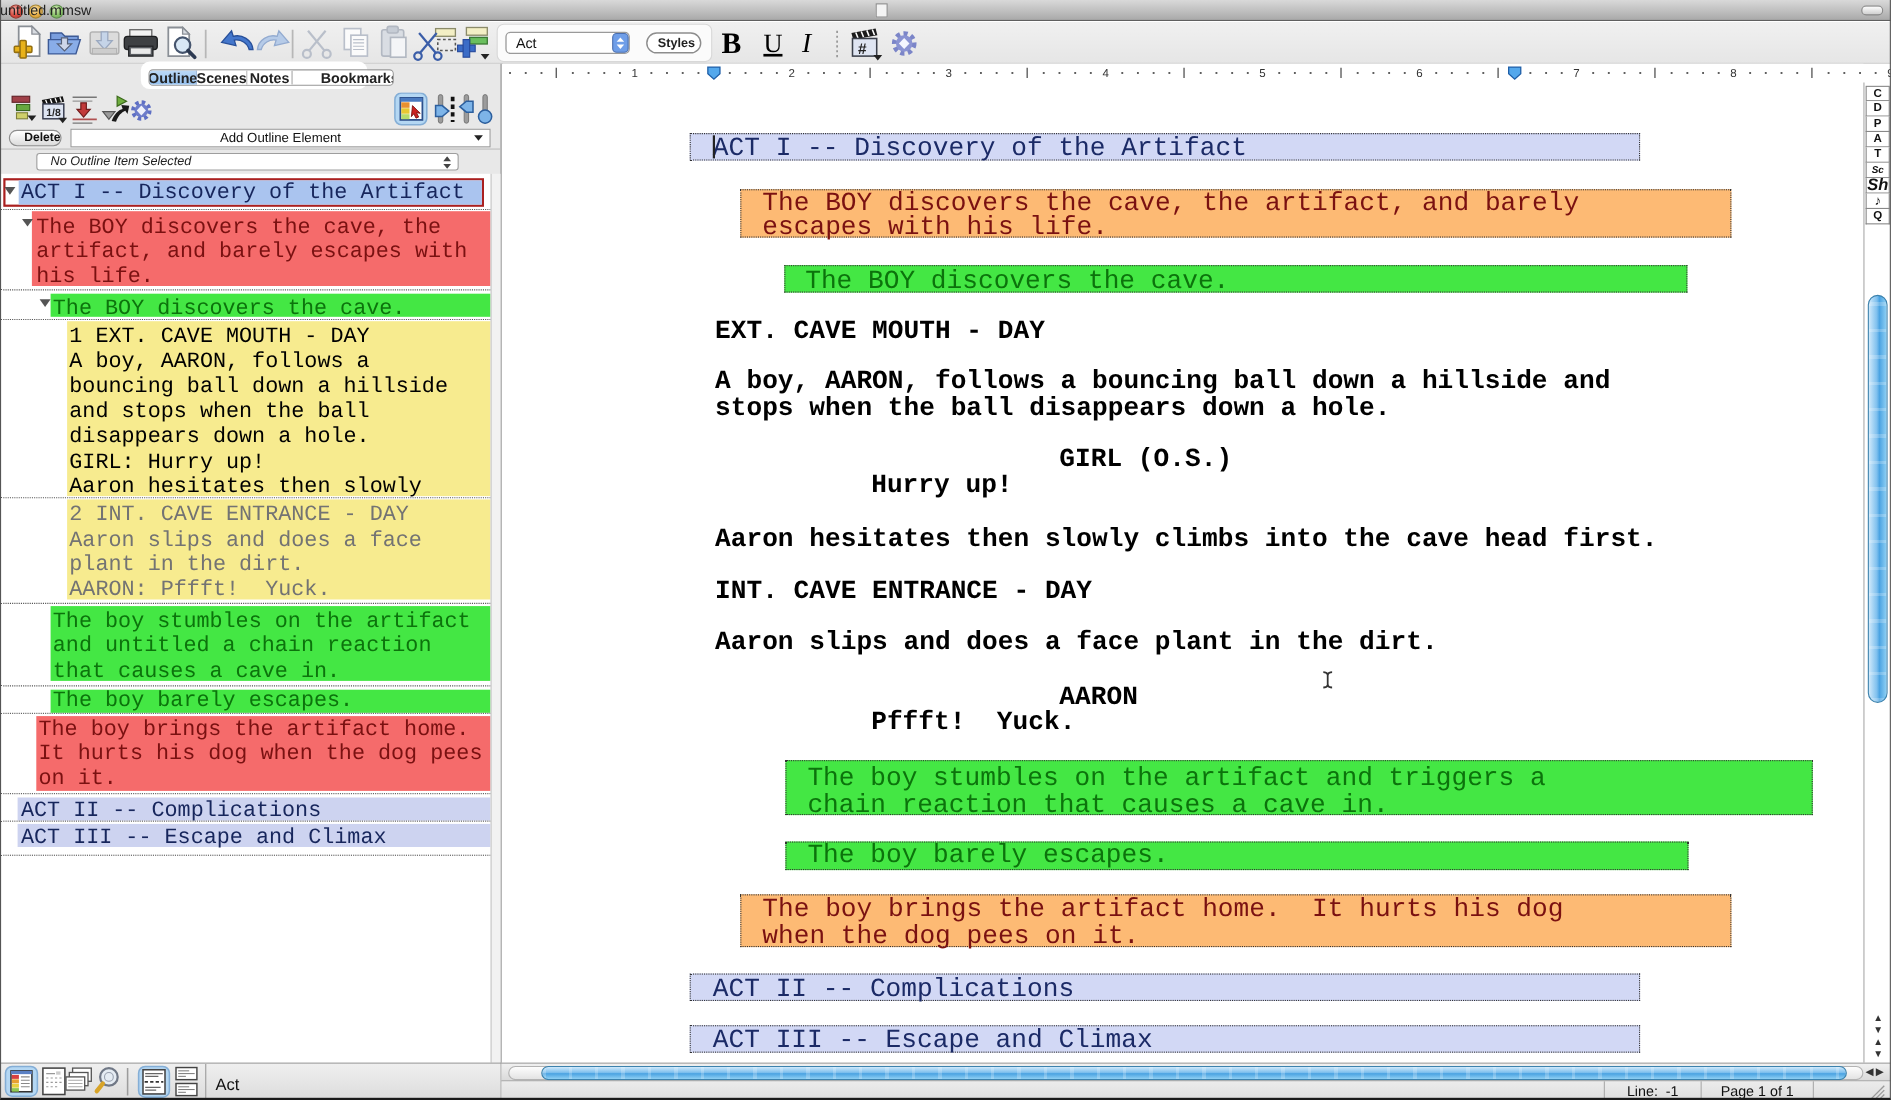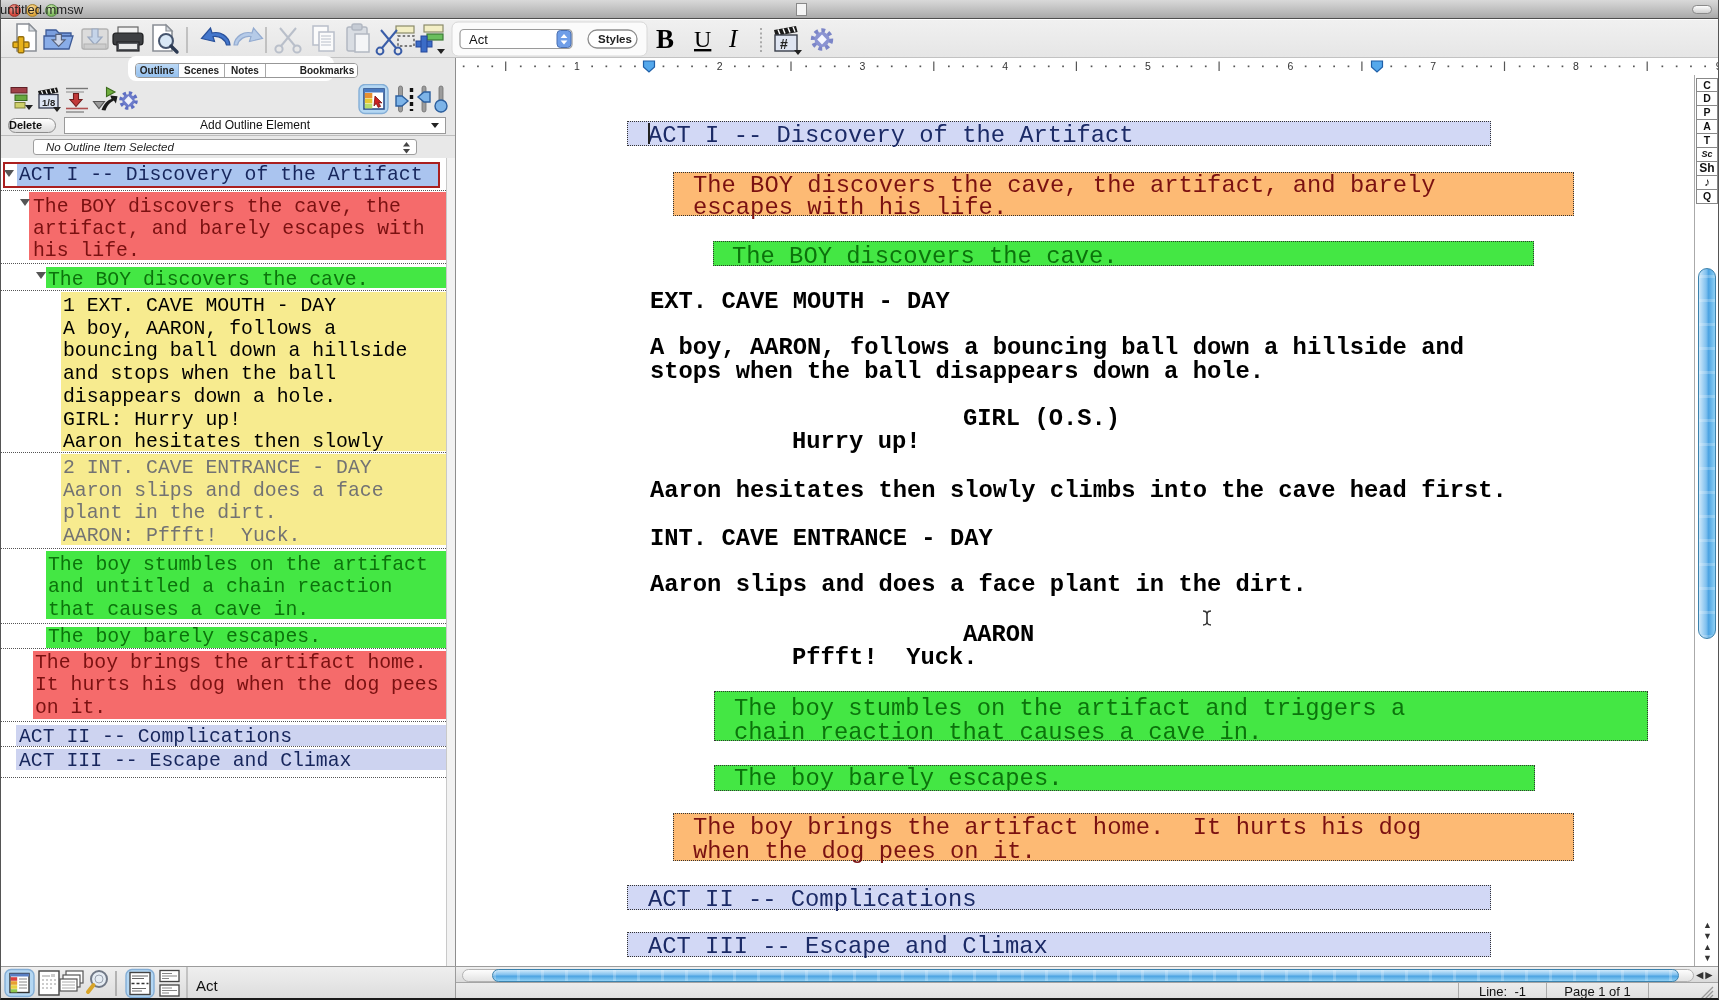--- a/index.html
+++ b/index.html
@@ -19,27 +19,27 @@
 #titleicon { left:796px; top:3px; width:11px; height:13px; background:#f4f4f4; border:1px solid #888; }
 #tpill { left:1692px; top:5px; width:20px; height:9px; border-radius:5px; background:linear-gradient(#fdfdfd,#cfcfcf); border:1px solid #8a8a8a; }
 
 
 #toolbar { left:0; top:20px; width:1719px; height:38px; background:linear-gradient(#f0f0f0,#e6e6e6); border-bottom:1px solid #c2c2c2; }
 
 
 #panel { left:0; top:58px; width:456px; height:908px; background:#e8e8e8; border-right:1px solid #8e8e8e; }
 #tabbox { left:128px; top:-2px; width:206px; height:25px; background:#fff; border-radius:8px; }
 #tabrow { position:absolute; left:7px; top:7px; height:15px; display:flex; border:1px solid #979797; border-radius:4px; overflow:hidden; }
-.tab { font-size:10px; font-weight:bold; color:#222; display:flex; align-items:center; justify-content:center; border-right:1px solid #a8a8a8; background:#fff; }
+.tab { font-size:13px; font-weight:bold; color:#222; display:flex; align-items:center; justify-content:center; border-right:1px solid #a8a8a8; background:#fff; }
 #tab1 { width:43px; background:linear-gradient(#bcd9f6,#94c0ee); border-right:1px solid #8cacd2;}
 #tab2 { width:46px; } #tab3 { width:41px; } #tab4 { width:60px; border-right:none;margin-left:31px; }
 
 #prow { left:0; top:26px; width:455px; height:32px; }
 #drow { left:0; top:58px; width:455px; height:20px; border-bottom:1px solid #bdbdbd; }
-#delbtn { left:8px; top:2px; width:48px; height:15px; border:1px solid #8d8d8d; border-radius:8px; background:linear-gradient(#fff,#dcdcdc); font-size:11px; text-align:left; line-height:13px; color:#111; font-weight:bold;}
+#delbtn { left:8px; top:2px; width:48px; height:15px; border:1px solid #8d8d8d; border-radius:8px; background:linear-gradient(#fff,#dcdcdc); font-size:11px; text-align:right; line-height:13px; color:#111; font-weight:bold;}
 #addbar { left:64px; top:1px; width:382px; height:17px; background:#fff; border:1px solid #9a9a9a; font-size:12px; text-align:center; line-height:15px; color:#111;}
 #addbar .dn { position:absolute; right:6px; top:5px; width:0; height:0; border-left:4px solid transparent; border-right:4px solid transparent; border-top:5px solid #222; }
 #norow { left:33px; top:81px; width:384px; height:16px; background:#fff; border:1px solid #9e9e9e; border-radius:3px; font-size:11.5px; font-style:italic; color:#222; line-height:14px; padding-left:12px; }
 #list { left:0; top:100px; width:446px; height:808px; background:#fff; font-size:19.8px; line-height:22.4px; color:#17265c; }
 #listscr { left:446px; top:100px; width:9px; height:808px; background:#f2f2f2; border-left:1px solid #c9c9c9; }
 .dotline { left:0; width:446px; border-top:1px dotted #555; height:0; }
 .tri { width:0; height:0; border-left:5px solid transparent; border-right:5px solid transparent; border-top:7px solid #555; }
 
 
 #doc { left:457px; top:58px; width:1237px; height:908px; background:#fff; }
@@ -466,21 +466,21 @@
     </svg>
   </div>
 </div>
 <div class="abs" id="rstrip">
   <div class="rbtn abs" style="top:3px;border-top:1px solid #888;">C</div>
   <div class="rbtn abs" style="top:17px;">D</div>
   <div class="rbtn abs" style="top:31px;">P</div>
   <div class="rbtn abs" style="top:45px;">A</div>
   <div class="rbtn abs" style="top:59px;">T</div>
   <div class="rbtn abs" style="top:73px;font-style:italic;font-size:9px;">Sc</div>
-  <div class="rbtn abs" style="top:87px;font-size:12px;">Sh</div>
+  <div class="rbtn abs" style="top:87px;font-style:italic;font-size:15px;">Sh</div>
   <div class="rbtn abs" style="top:101px;font-size:12px;line-height:12px;">♪</div>
   <div class="rbtn abs" style="top:115px;">Q</div>
   <div class="abs" style="left:3px;top:193px;width:18px;height:371px;border-radius:9px;background:repeating-linear-gradient(0deg, rgba(255,255,255,0.22) 0 3px, rgba(255,255,255,0) 3px 24px),linear-gradient(90deg,#cfe9fb,#7fc0ee 45%,#4ba3e2 60%,#8fd0f4);border:1px solid #3c82ad;"></div>
   <div class="abs" style="left:4px;top:845px;width:17px;height:46px;font-size:9px;color:#333;text-align:center;line-height:11px;">▲<br>▼<br>▲<br>▼</div>
 </div>
 <div class="abs" id="bbar">
 <svg width="456" height="33">
   <g>
     <rect x="5" y="2.5" width="29" height="27" rx="6" fill="#b4d7f3" stroke="#84aed6" stroke-width="1.4"></rect>
     <rect x="10" y="6.5" width="19" height="19" fill="#fff" stroke="#333" stroke-width="1.4"></rect>

